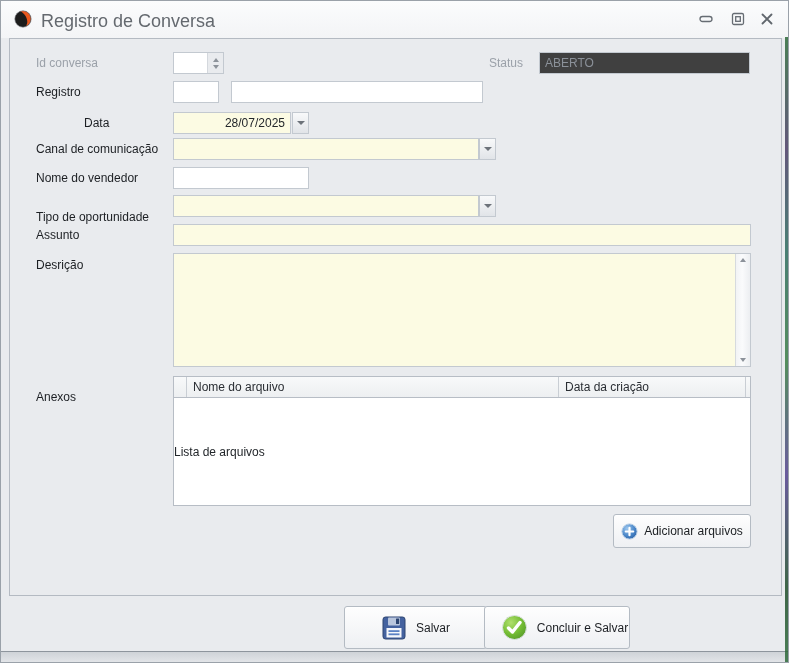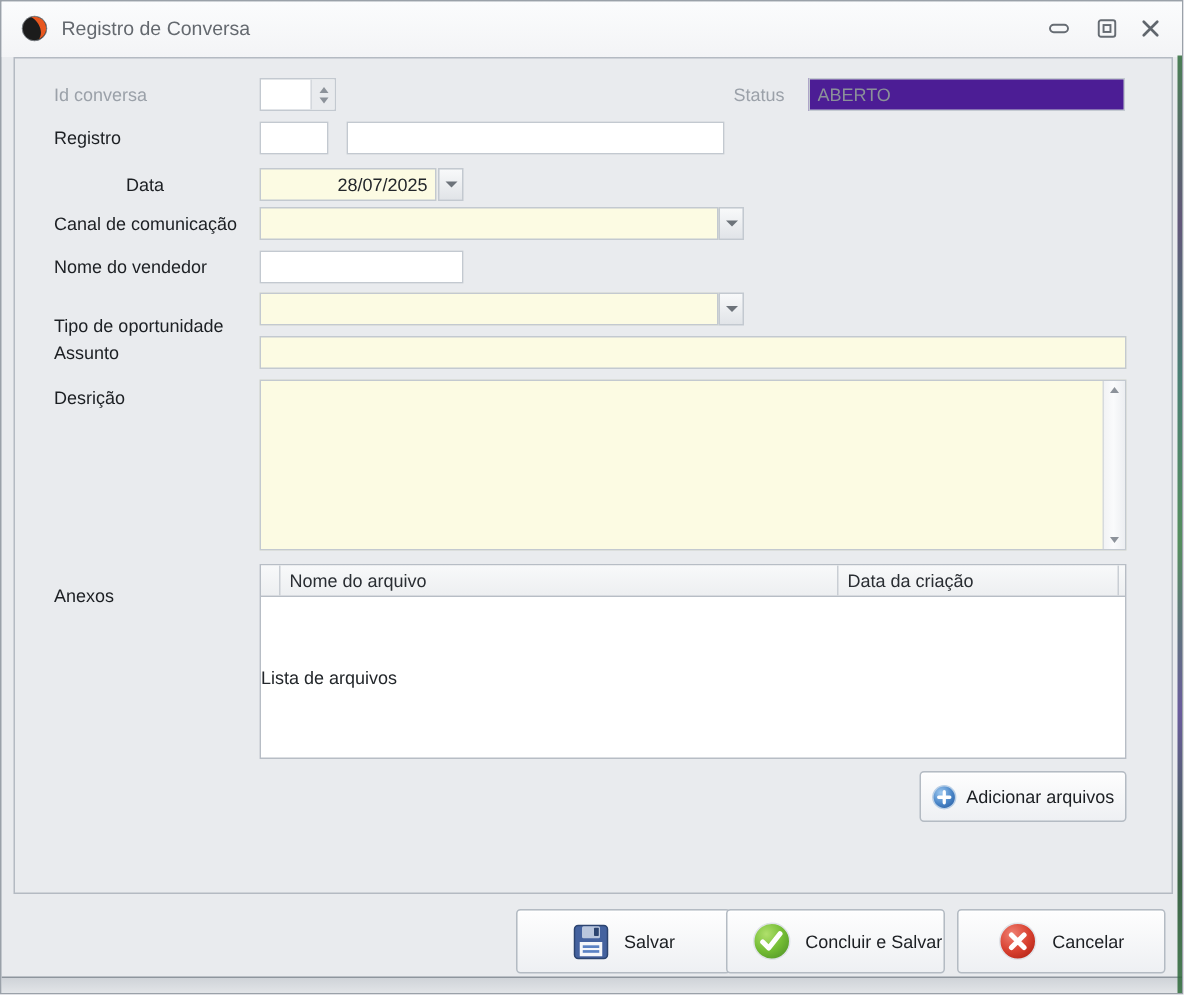--- a/index.html
+++ b/index.html
@@ -10,21 +10,21 @@
     background:#e9ebee; overflow:hidden;
     border:1px solid #9aa1a9;
   }
   
   .titlebar {
     position:absolute; left:0; top:0; width:100%; height:37px;
     background:linear-gradient(#fbfcfd,#f3f4f6);
   }
   .app-icon { position:absolute; left:13px; top:9px; width:18px; height:18px; }
   .win-title {
-    position:absolute; left:40px; top:10px; font-size:13px; color:#64696f;
+    position:absolute; left:40px; top:10px; font-size:18px; color:#64696f;
     white-space:nowrap;
   }
   .winbtn {
     position:absolute; top:9px; width:22px; height:18px;
     display:flex; align-items:center; justify-content:center; cursor:default;
   }
   .winbtn.min { left:694px; } .winbtn.max { left:726px; } .winbtn.close { left:755px; }
   
   .panel {
     position:absolute; left:8px; top:37px; width:773px; height:558px;
@@ -32,21 +32,21 @@
   }
   
   .lbl { position:absolute; left:35px; height:15px; color:#1c1f23; white-space:nowrap; }
   .lbl.dim, .dim { color:#9ba1a9; }
   
   .fld {
     position:absolute; height:22px; border:1px solid #c3c9d0; background:#fff;
     padding:0 5px; font:12px "Liberation Sans",sans-serif; color:#23272b; outline:none;
   }
   .fld.yellow { background:#fcfbe3;text-align:right; }
-  .fld.disabled { background:#4c1d95; color:#8b9199; }
+  .fld.disabled { background:#404040; color:#8b9199; }
   .dropbtn {
     position:absolute; width:17px; height:22px; border:1px solid #c3c9d0;
     background:linear-gradient(#f8f9fa,#e1e4e8);
     display:flex; align-items:center; justify-content:center; cursor:default;
   }
   .arrow-down { width:0; height:0; border-left:4px solid transparent;
     border-right:4px solid transparent; border-top:4px solid #6d737a; }
   .tri-up { width:0; height:0; border-left:3px solid transparent;
     border-right:3px solid transparent; border-bottom:4px solid #8c929a; }
   .tri-dn { width:0; height:0; border-left:3px solid transparent;
@@ -227,31 +227,17 @@
             <stop offset="60%" stop-color="#72bb33"></stop>
             <stop offset="100%" stop-color="#55992a"></stop>
         </radialGradient>
       </defs>
       <circle cx="13.5" cy="13.5" r="12" fill="url(#gGreen)" stroke="#dfe3e8"></circle>
       <path d="M7.5 14 L11.5 18 L19 8.5" fill="none" stroke="#fff" stroke-width="3.4" stroke-linecap="round" stroke-linejoin="round"></path>
     </svg>
     <span>Concluir e Salvar</span>
   </div>
 
-  <div class="btn btn-cancel">
-    <svg width="27" height="27" viewBox="0 0 27 27">
-      <defs>
-        <radialGradient id="gRed" cx="35%" cy="30%" r="80%">
-          <stop offset="0%" stop-color="#f08173"></stop>
-            <stop offset="60%" stop-color="#d8402f"></stop>
-            <stop offset="100%" stop-color="#b52619"></stop>
-        </radialGradient>
-      </defs>
-      <circle cx="13.5" cy="13.5" r="12" fill="url(#gRed)" stroke="#dfe3e8"></circle>
-      <path d="M9.3 9.3 L17.7 17.7 M17.7 9.3 L9.3 17.7" fill="none" stroke="#fff" stroke-width="3.4" stroke-linecap="round"></path>
-    </svg>
-    <span>Cancelar</span>
-  </div>
 
   <div class="bottom-edge"></div>
   <div class="bottom-shadow"></div>
   <div class="edge-artifact"></div>
 </div>
 
 </body></html>

